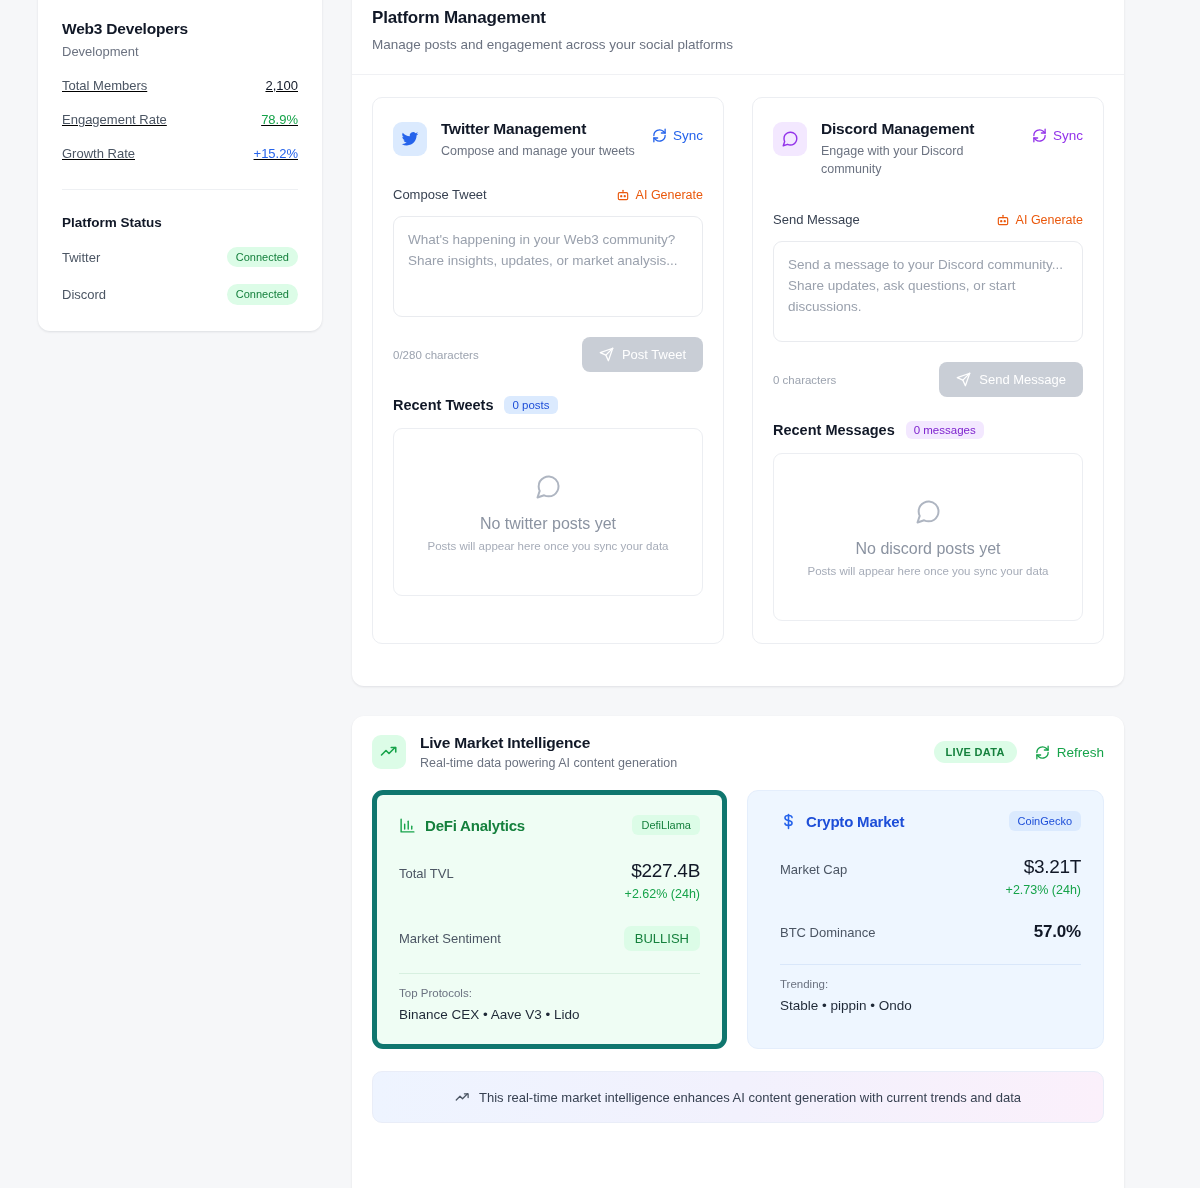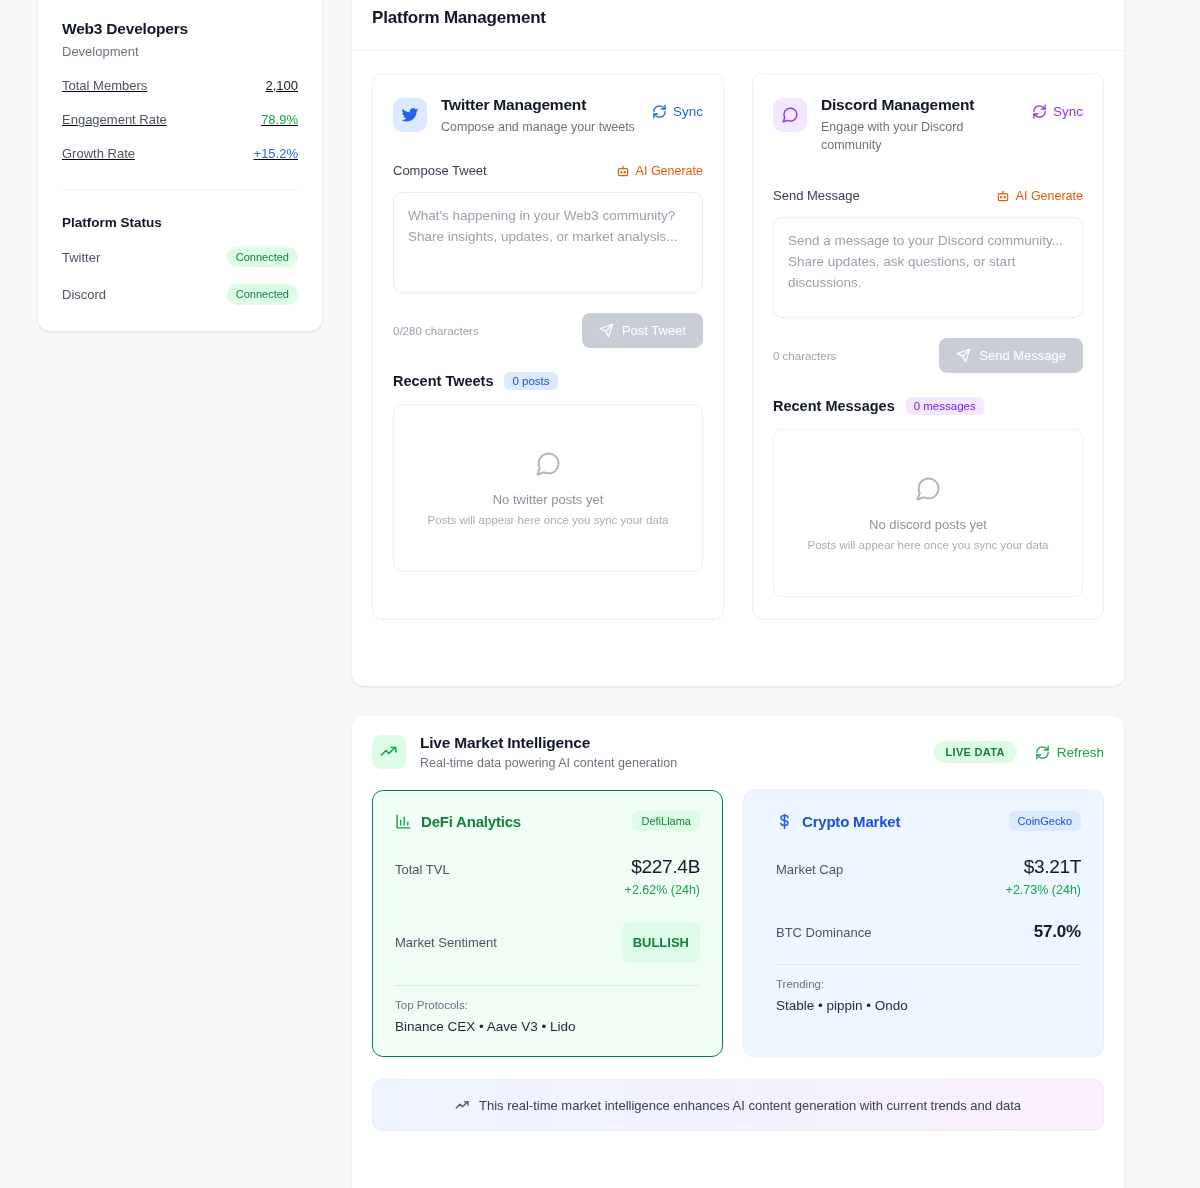--- a/index.html
+++ b/index.html
@@ -228,21 +228,21 @@
     border: 1px solid #eceef2;
     border-radius: 9px;
     height: 168px;
     display: flex;
     flex-direction: column;
     align-items: center;
     justify-content: center;
     gap: 2px;
   }
   .empty-box .bubble { margin-bottom: 8px; }
-  .empty-main { font-size: 13px; color: #8b93a1; }
+  .empty-main { font-size: 16px; color: #8b93a1; }
   .empty-sub  { font-size: 11.5px; color: #a6acb8; margin-top: 5px; }
 
   
   .lmi-head {
     display: flex;
     align-items: center;
     padding: 18px 20px 0 20px;
   }
   .lmi-icon {
     width: 34px; height: 34px;
@@ -276,21 +276,21 @@
   .mkt-grid {
     display: flex;
     gap: 20px;
     padding: 20px 20px 0 20px;
   }
   .mkt-panel {
     flex: 1;
     border-radius: 11px;
     padding: 20px 22px 22px 22px;
   }
-  .mkt-panel.defi   { background: #effdf4; border: 1px solid #0f766e; }
+  .mkt-panel.defi   { background: #effdf4; border: 5px solid #0f766e; }
   .mkt-panel.crypto { background: #eef6ff; border: 1px solid #e4eefc; padding-left: 32px; }
 
   .mkt-head { display: flex; align-items: center; }
   .mkt-head .mh-icon { margin-right: 9px; display: flex; }
   .mkt-head h4 { font-size: 15px; font-weight: bold; letter-spacing: -0.2px; flex: 1; }
   .mkt-panel.defi h4 { color: #15803d; }
   .mkt-panel.crypto h4 { color: #1d4ed8; }
   .src-badge { font-size: 11px; border-radius: 6px; padding: 4px 9px; }
   .src-badge.defi   { background: #dcfce7; color: #15803d; }
   .src-badge.crypto { background: #dbeafe; color: #1d4ed8; }
@@ -299,22 +299,22 @@
     display: flex;
     justify-content: space-between;
     align-items: flex-start;
     margin-top: 25px;
   }
   .mkt-row .mr-label { font-size: 13px; color: #4b5563; padding-top: 6px; }
   .mkt-row .mr-right { text-align: right; }
   .mr-big { font-size: 19px; font-weight: normal; color: #111827; letter-spacing: -0.3px; }
   .mr-delta { font-size: 12.5px; color: #16a34a; margin-top: 5px; }
   .sentiment-pill {
-    font-size: 13px; font-weight: bold; color: #15803d;
-    background: #dcfce7; border-radius: 7px; padding: 13px 11px;
+    font-size: 13px; font-weight: normal; color: #15803d;
+    background: #dcfce7; border-radius: 7px; padding: 5px 11px;
     display: inline-block;
   }
   .mr-pct { font-size: 17px; font-weight: bold; color: #111827; letter-spacing: -0.2px; }
 
   .mkt-div { height: 1px; margin-top: 22px; }
   .mkt-panel.defi .mkt-div   { background: #d7f0e0; }
   .mkt-panel.crypto .mkt-div { background: #d9e7fa; }
 
   .mkt-foot-label { font-size: 11.5px; color: #6b7280; margin-top: 13px; }
   .mkt-foot-value { font-size: 13.5px; color: #1f2937; margin-top: 8px; }
@@ -365,20 +365,21 @@
     <div class="plat-row">
       <span class="plat-name">Discord</span>
       <span class="pill-connected">Connected</span>
     </div>
   </div>
 
   <div class="main-card" id="platform-card">
 
     <div class="card-head">
       <h2>Platform Management</h2>
+      <p>Manage posts and engagement across your social platforms</p>
     </div>
 
     <div class="card-body">
       <div class="plat-grid">
 
         <div class="plat-panel" id="twitter-panel">
           <div class="panel-head">
             <div class="panel-icon tw">
               <svg width="18" height="18" viewBox="0 0 24 24" fill="#2563eb" aria-hidden="true">
                 <path d="M23 4.9c-.8.4-1.7.6-2.6.8 1-.6 1.7-1.5 2-2.6-.9.5-1.9.9-3 1.1a4.5 4.5 0 0 0-7.7 4.1A12.8 12.8 0 0 1 2.4 3.6a4.5 4.5 0 0 0 1.4 6 4.4 4.4 0 0 1-2-.6v.1c0 2.2 1.5 4 3.6 4.4a4.5 4.5 0 0 1-2 .1 4.5 4.5 0 0 0 4.2 3.1A9 9 0 0 1 1 18.6a12.7 12.7 0 0 0 6.9 2c8.3 0 12.8-6.9 12.8-12.8v-.6c.9-.6 1.6-1.4 2.3-2.3z"></path>

